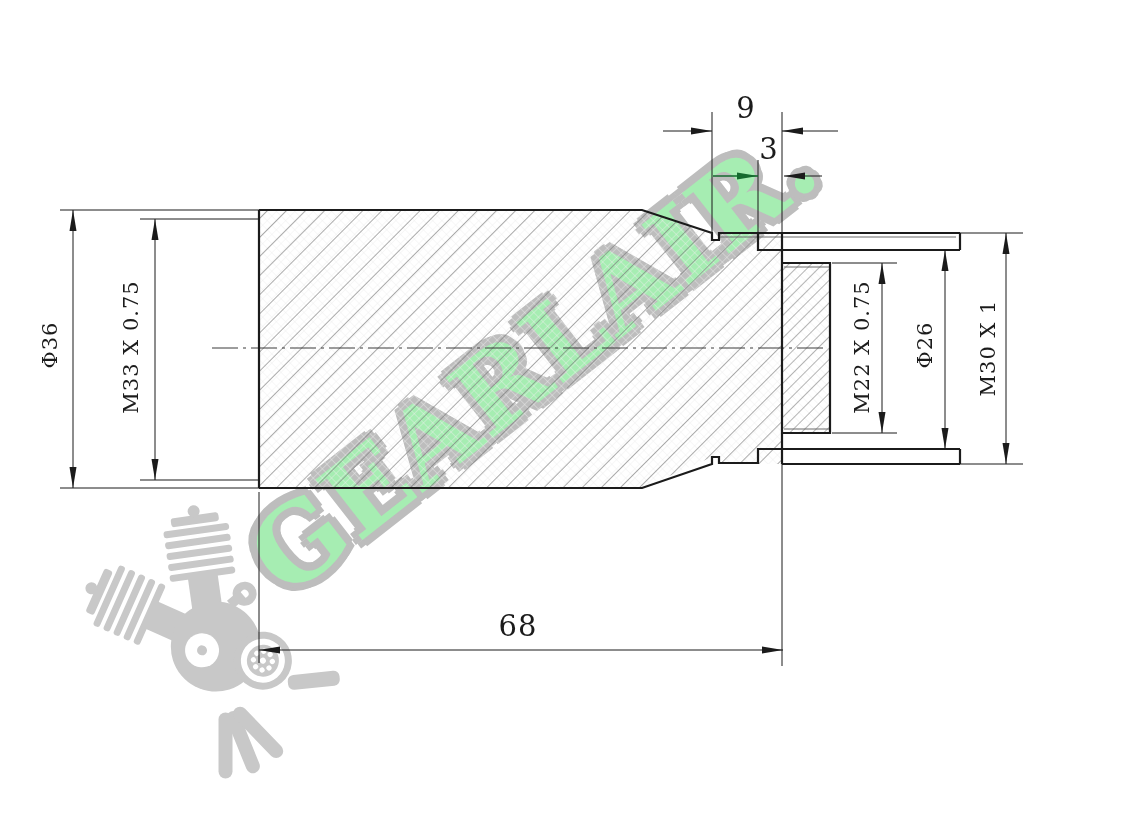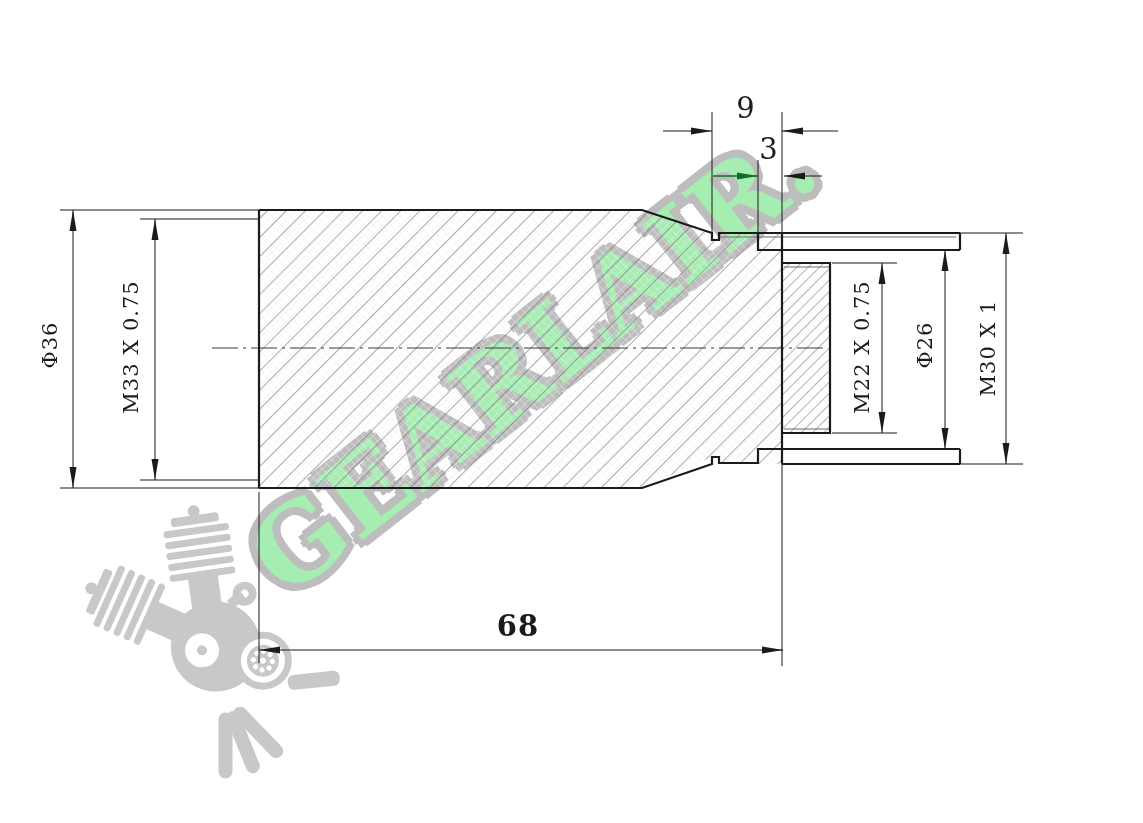--- a/index.html
+++ b/index.html
@@ -186,15 +186,15 @@
     <polygon points="758,176 737,172.5 737,179.5" fill="#156a2e"></polygon>
   </svg>
 
   <div class="dim-label rot fs-lbl" style="left:50px;top:345px;">Φ36</div>
   <div class="dim-label rot fs-lbl" style="left:131px;top:347px;">M33 X 0.75</div>
   <div class="dim-label fs-num" style="left:746px;top:108px;">9</div>
   <div class="dim-label fs-num" style="left:769px;top:149px;">3</div>
   <div class="dim-label rot fs-lbl" style="left:862px;top:347px;">M22 X 0.75</div>
   <div class="dim-label rot fs-lbl" style="left:925px;top:345px;">Φ26</div>
   <div class="dim-label rot fs-lbl" style="left:988px;top:348px;">M30 X 1</div>
-  <div class="dim-label fs-num" style="left:518px;top:626px;font-weight:bold;">68</div>
+  <div class="dim-label fs-num" style="left:518px;top:626px;">68</div>
 
 </div>
 
 </body></html>

